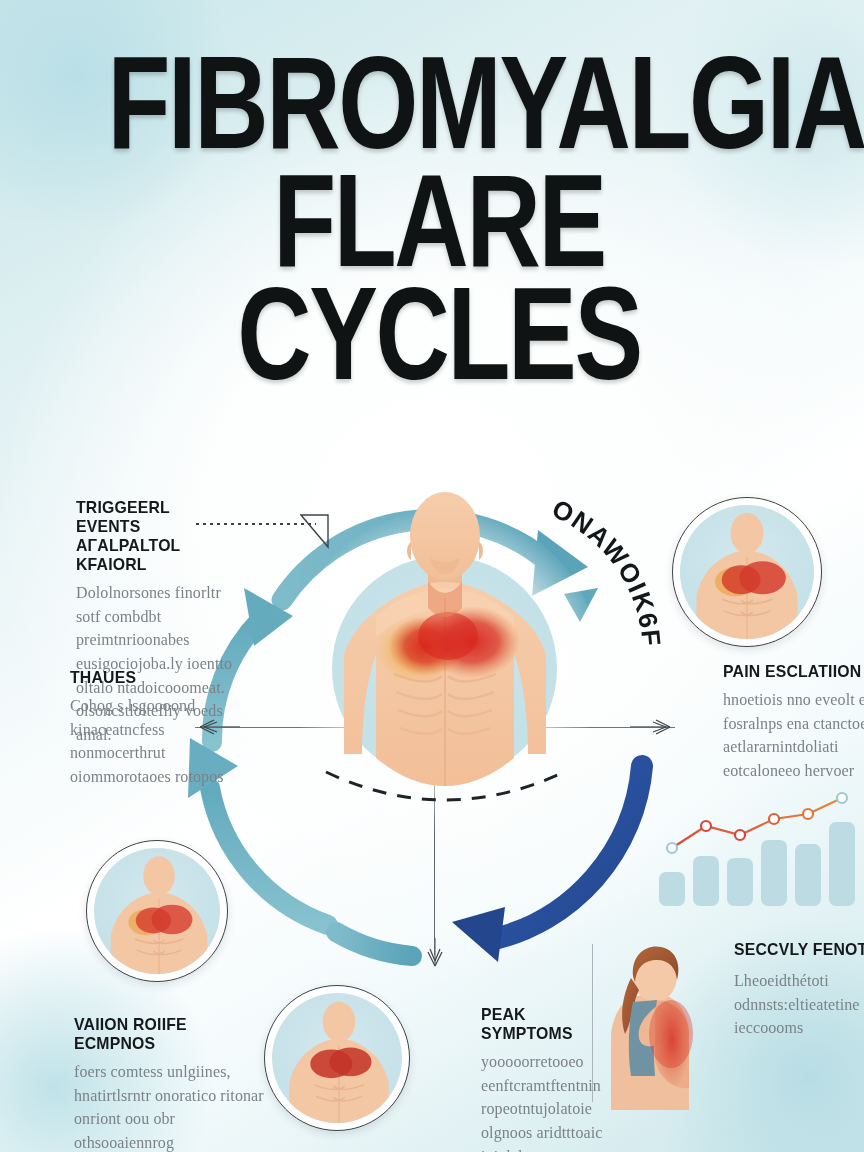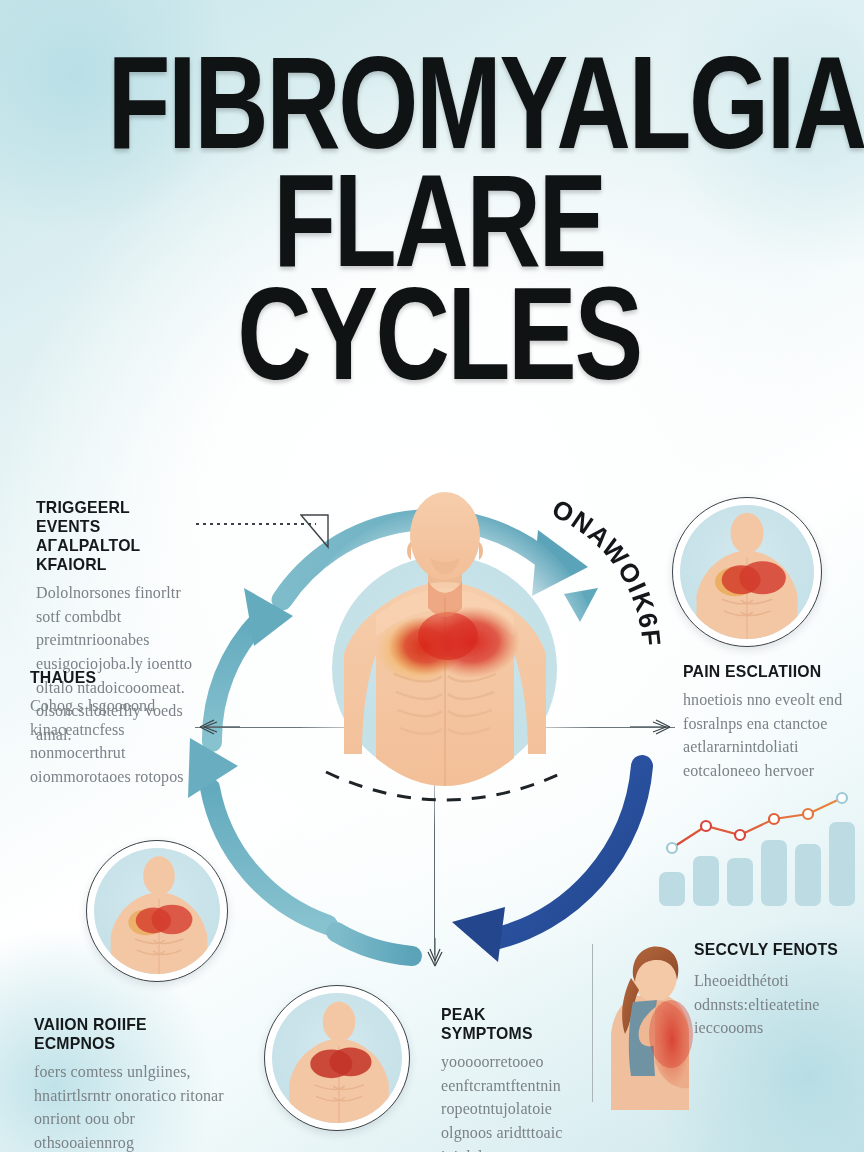--- a/index.html
+++ b/index.html
@@ -63,21 +63,21 @@
   .badge{position:absolute;border-radius:50%;background:#ffffff;
     border:1.6px solid #3c4449;overflow:hidden;
     box-shadow:0 3px 9px rgba(40,60,70,0.14);}
   .badge-inner{position:absolute;left:7px;top:7px;right:7px;bottom:7px;border-radius:50%;
     background:radial-gradient(circle at 50% 42%,#d2e8ee 0%,#c6e1e8 70%,#cde6ec 100%);overflow:hidden;}
   .badge-tr{left:672px;top:497px;width:150px;height:150px;}
   .badge-bl{left:86px;top:840px;width:142px;height:142px;}
   .badge-bc{left:264px;top:985px;width:146px;height:146px;}
 
   
-  .tblock{position:absolute;}
+  .tblock{position:absolute;margin-left:40px;}
   .t-head{
     font-family:"Liberation Sans Narrow","Liberation Sans",sans-serif;
     font-weight:700;font-size:17px;letter-spacing:0.2px;color:#15191b;
     transform:scaleX(0.93);transform-origin:left center;line-height:1.12;white-space:pre-line;
   }
   .t-body{font-size:16px;line-height:1.48;color:#7b8287;margin-top:7px;
     font-family:Liberation Serif, serif;letter-spacing:0.1px;}
   .t-body2{margin-top:10px;}
 
   .blk-trigger{left:36px;top:498px;width:172px;}

